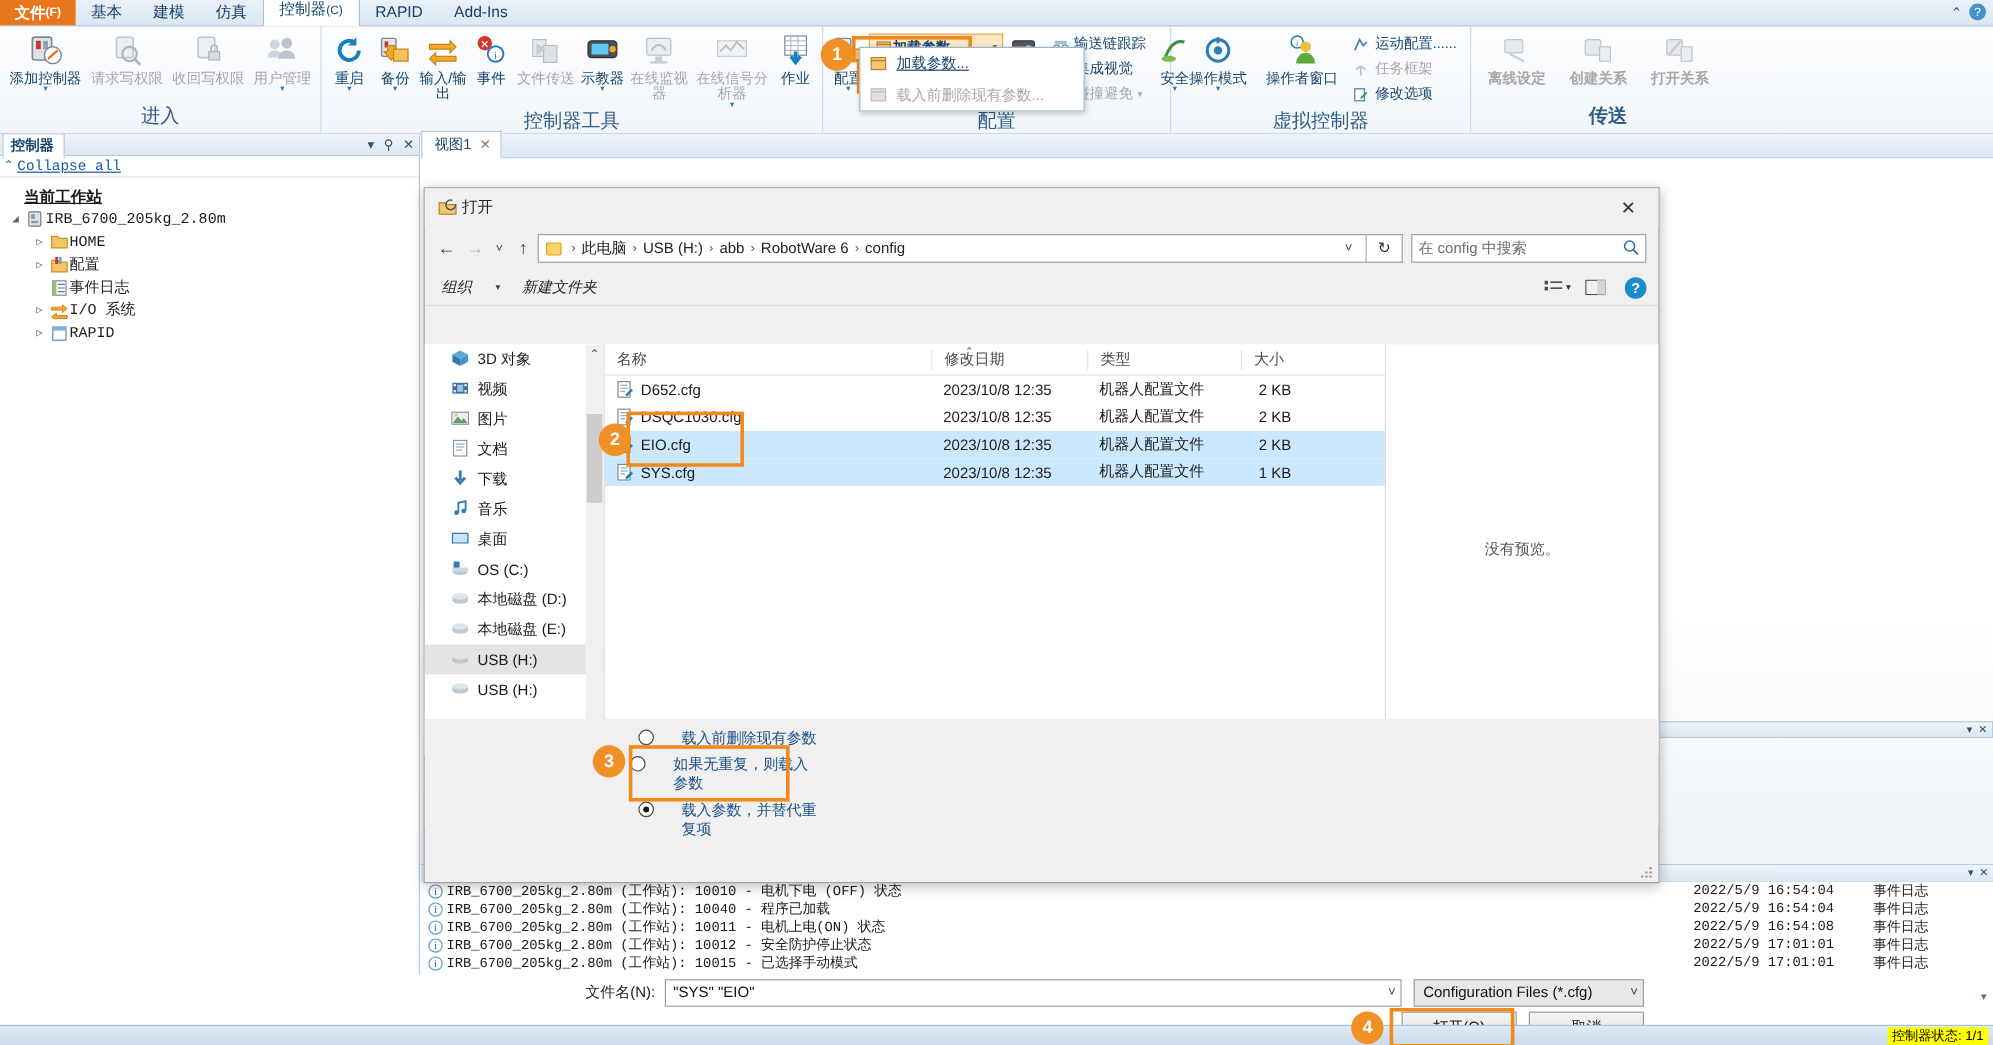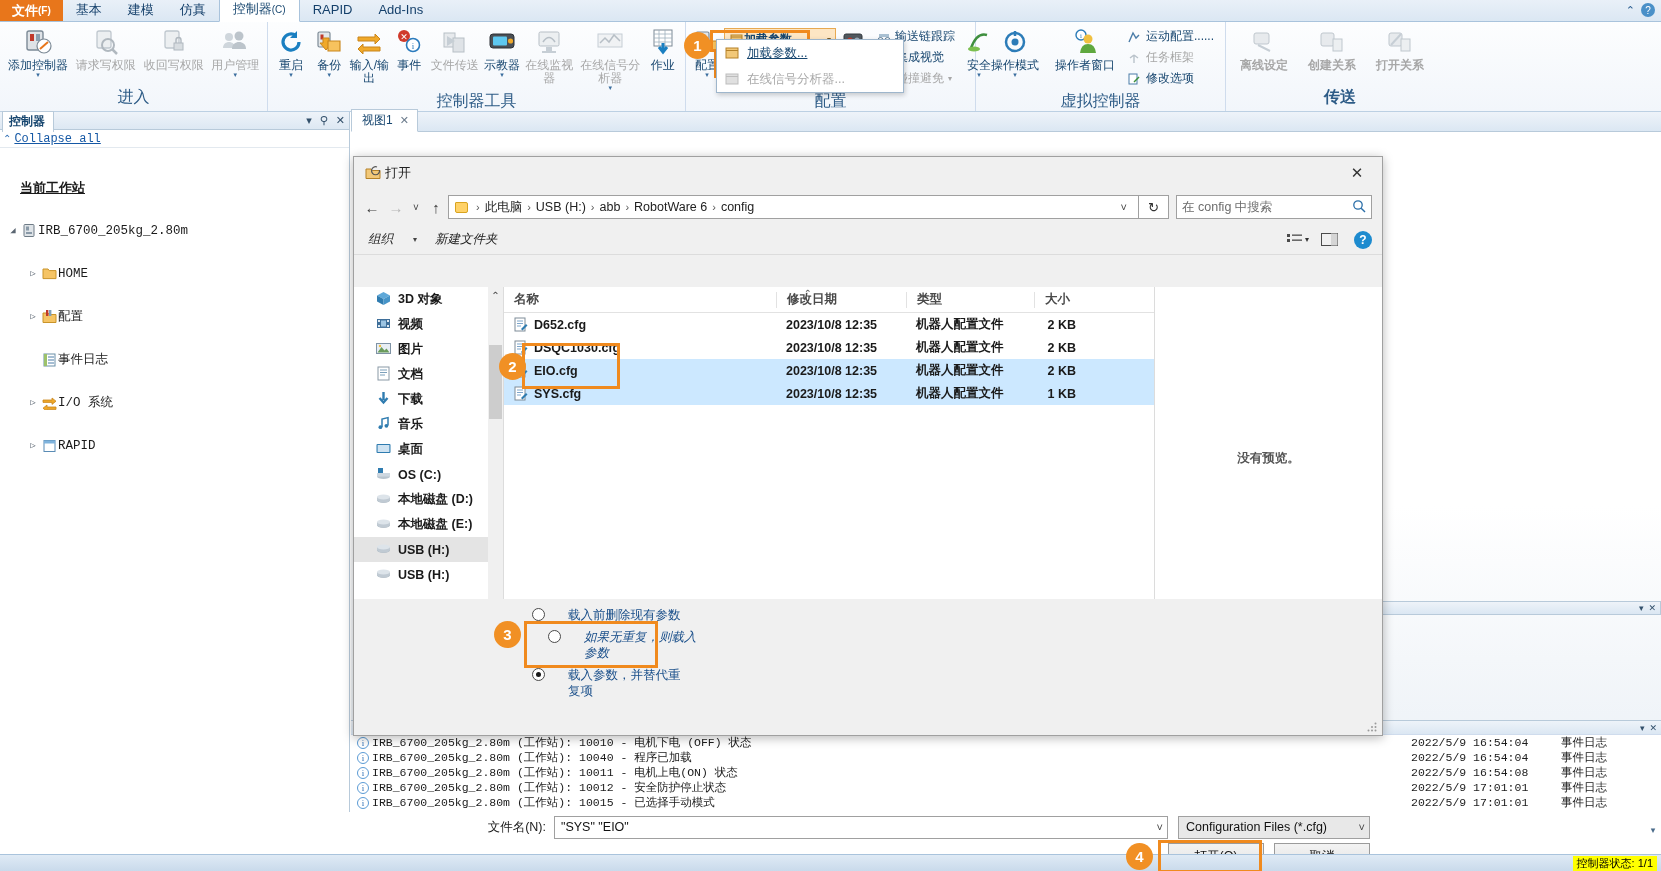--- a/index.html
+++ b/index.html
@@ -57,21 +57,21 @@
                      margin-left:2px; margin-top:2px; }
   #lp-tabbar .spacer { flex:1; }
   #lp-tabbar .pbtn { font-size:11px; color:#33506b; padding:0 4px; cursor:default; }
   #lp-collapse { height:18px; display:flex; align-items:center; gap:3px;
                  border-bottom:1px solid #e3e9ef; padding-left:3px; }
   #lp-collapse .arr { color:#2f6fb5; font-size:10px; }
   #lp-collapse a { color:#1558a5; text-decoration:underline;
                    font-family:"Liberation Mono","DejaVu Sans Mono",monospace; font-size:12px; }
   #tree { padding:6px 0 0 6px; font-family:"Liberation Mono","DejaVu Sans Mono",monospace;
           font-size:12.5px; color:#1b1b1b; }
-  .trow { display:flex; align-items:center; height:19px; white-space:nowrap;margin-top:24px; }
+  .trow { display:flex; align-items:center; height:19px; white-space:nowrap; }
   .texp { width:14px; text-align:center; color:#5a6571; font-size:9px; }
   .tico { width:18px; display:inline-flex; align-items:center; justify-content:center; }
   .ws-label { text-decoration:underline; font-weight:bold; font-size:13px;
               font-family:"Liberation Sans",sans-serif; }
 
   
   #docarea { position:absolute; left:351px; top:112px; right:0; height:700px; background:#fff; }
   #doctabs { height:20px; background:linear-gradient(#eef3f9,#dbe7f3);
              border-bottom:1px solid #b8cada; display:flex; align-items:flex-end; }
   #doctabs .dtab { background:#fff; border:1px solid #b8cada; border-bottom:1px solid #fff;
@@ -119,21 +119,21 @@
   .cmdbtn { font-size:12.5px; color:#222; margin-right:18px; display:flex;
             align-items:center; gap:20px; cursor:default;font-style:italic; }
   .cmdbtn .ca { font-size:8px; color:#444; }
   #cmdbar .sp { flex:1; }
   .viewbtn { display:flex; align-items:center; gap:3px; margin-left:12px; color:#333; }
   #helpbtn { width:18px; height:18px; border-radius:50%; background:#1d8bcf; color:#fff;
              font-size:12px; font-weight:bold; display:flex; align-items:center;
              justify-content:center; margin-left:16px; }
 
   #dlgbody { position:absolute; left:0; top:130px; right:0; height:343px; display:flex;
-             background:#fff;font-weight:bold; }
+             background:#fff; }
   #navpane { width:150px; border-right:1px solid #dcdcdc; background:#fff;
              position:relative; overflow:hidden; }
   .navitem { height:25px; display:flex; align-items:center; gap:7px; padding-left:22px;
              font-size:12.5px; color:#1a1a1a; white-space:nowrap; }
   .navitem.sel { background:#e4e4e4; }
   #navscroll { position:absolute; right:0; top:0; width:15px; height:100%; background:#f0f0f0; }
   #navscroll .thumb { position:absolute; left:1px; top:58px; width:13px; height:74px; background:#cdcdcd; }
   #navscroll .au, #navscroll .ad { position:absolute; left:0; width:15px; height:17px;
               display:flex; align-items:center; justify-content:center; font-size:10px; color:#555; }
   #navscroll .au { top:0; } #navscroll .ad { bottom:0; }
@@ -584,21 +584,21 @@
       </span>
       <span style="text-decoration:underline">加载参数...</span>
     </div>
     <div class="mi dis">
       <span class="smico">
         <svg width="15" height="14" viewBox="0 0 15 14">
             <rect x="1" y="2" width="12" height="10" fill="#e0e0e0" stroke="#bdbdbd"></rect>
             <path d="M1 4.5 h12" stroke="#bdbdbd"></path>
           </svg>
       </span>
-      <span>在线信号分析器...</span>
+      <span>载入前删除现有参数...</span>
     </div>
   </div>
 
   <div class="hibox" style="left:710px; top:30px; width:100px; height:22px;"></div>
   <div class="hibox" style="left:714px; top:52px; width:96px; height:26px;"></div>
   <div class="badge" style="left:684px; top:32px;">1</div>
 </div>
 
 <div id="leftpanel">
   <div id="lp-tabbar">
@@ -992,21 +992,21 @@
     <div id="preview">
       <span>没有预览。</span>
     </div>
   </div>
 
   <div id="optrow">
     <div class="radio" style="left:178px; top:8px;">
       <span class="rdot"></span>
       <span class="rtxt">载入前删除现有参数</span>
     </div>
-    <div class="radio" style="left:194px; top:30px;font-style:italic;">
+    <div class="radio" style="left:171px; top:30px;">
       <span class="rdot"></span>
       <span class="rtxt">如果无重复，则载入参数</span>
     </div>
     <div class="radio" style="left:178px; top:68px;">
       <span class="rdot on"></span>
       <span class="rtxt">载入参数，并替代重复项</span>
     </div>
   </div>
 
   <div id="fnrow">

